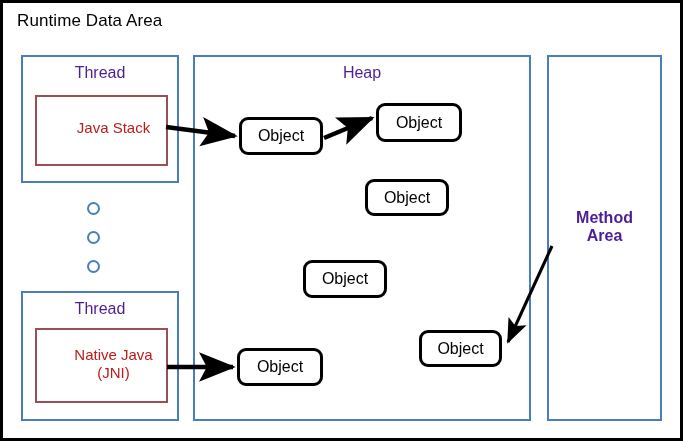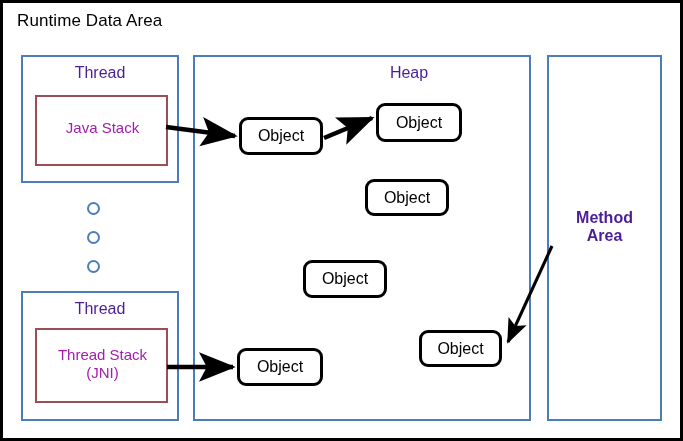--- a/index.html
+++ b/index.html
@@ -46,25 +46,25 @@
   }
   
   .red-box {
     position: absolute;
     box-sizing: border-box;
     border: 2px solid #9b4f54;
     background: transparent;
   }
   .stack-label {
     position: absolute;
-    left: 1px;
+    left: 12px;
     width: 100%;
     text-align: center;
     font-size: 15px;
-    color: #a21caf;
+    color: #b91c1c;
     line-height: 1.2;
     white-space: pre-line;
   }
   
   .obj {
     position: absolute;
     box-sizing: border-box;
     border: 3px solid #000000;
     border-radius: 9px;
     background: #ffffff;
@@ -109,26 +109,26 @@
   </div>
 
   <div class="circ" style="left:84px; top:199px;"></div>
   <div class="circ" style="left:84px; top:228px;"></div>
   <div class="circ" style="left:84px; top:257px;"></div>
 
   <div class="blue-box" style="left:18px; top:288px; width:158px; height:130px;">
     <div class="box-label" style="top:7px;">Thread</div>
   </div>
   <div class="red-box" style="left:32px; top:325px; width:133px; height:75px;">
-    <div class="stack-label" style="top:16px;">Thread Stack
+    <div class="stack-label" style="top:16px;">Native Java
 (JNI)</div>
   </div>
 
   <div class="blue-box" style="left:190px; top:52px; width:338px; height:366px;">
-    <div class="box-label" style="top:7px;padding-left:47px;">Heap</div>
+    <div class="box-label" style="top:7px;">Heap</div>
   </div>
 
   <div class="blue-box" style="left:544px; top:52px; width:115px; height:366px;">
     <div class="box-label" style="top:152px;font-weight:bold;">Method
 Area</div>
   </div>
 
   <div class="obj" style="left:236px; top:114px; width:84px; height:38px;">Object</div>
   <div class="obj" style="left:373px; top:100px; width:86px; height:39px;">Object</div>
   <div class="obj" style="left:362px; top:176px; width:84px; height:37px;">Object</div>

